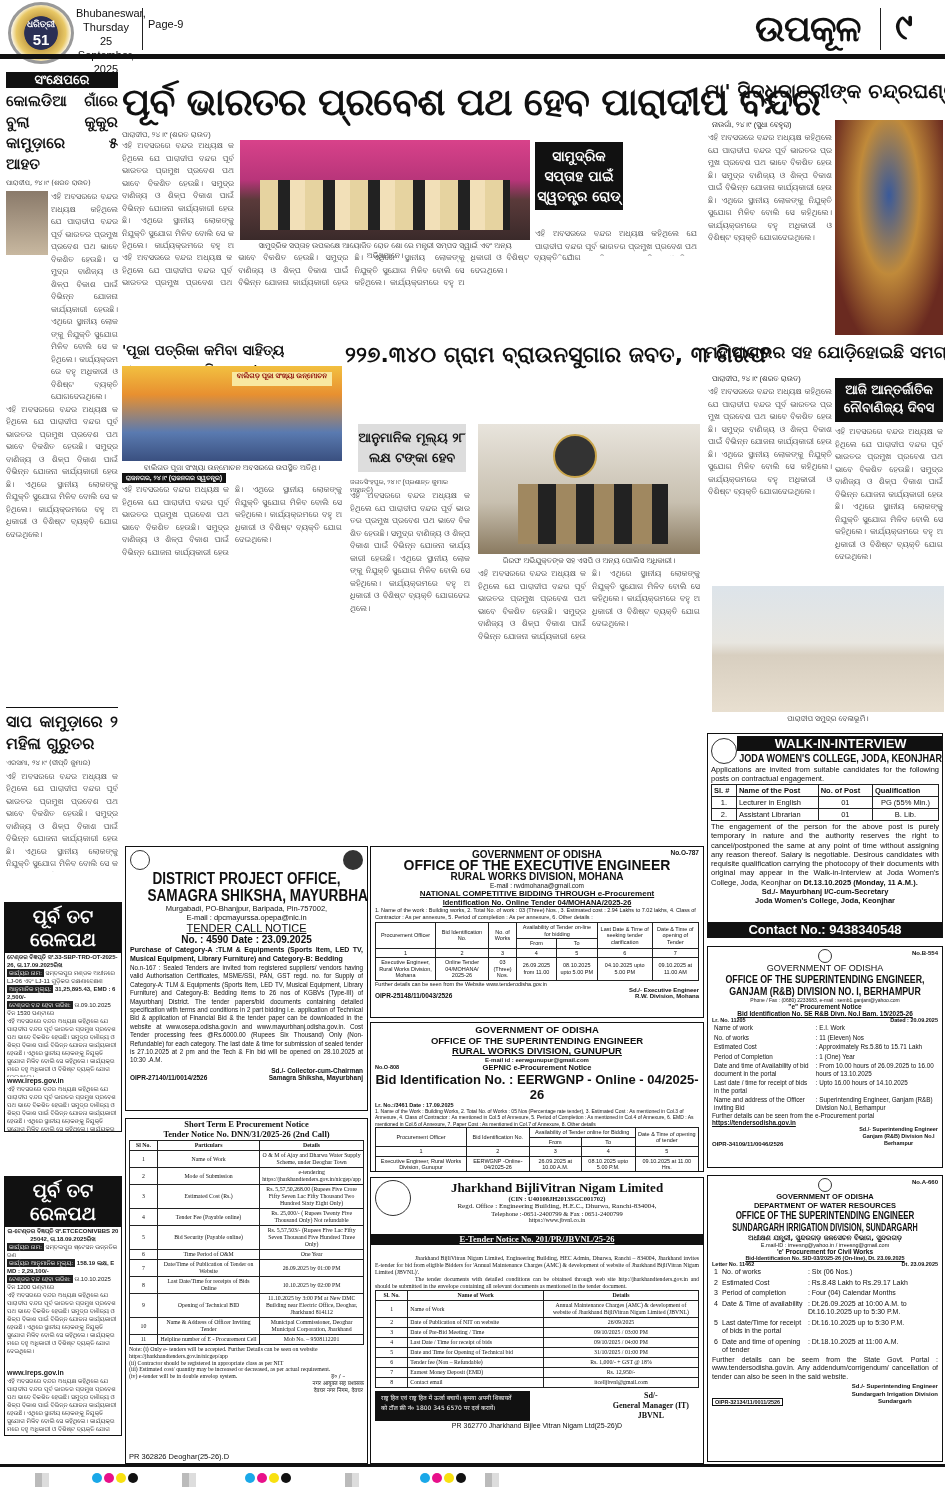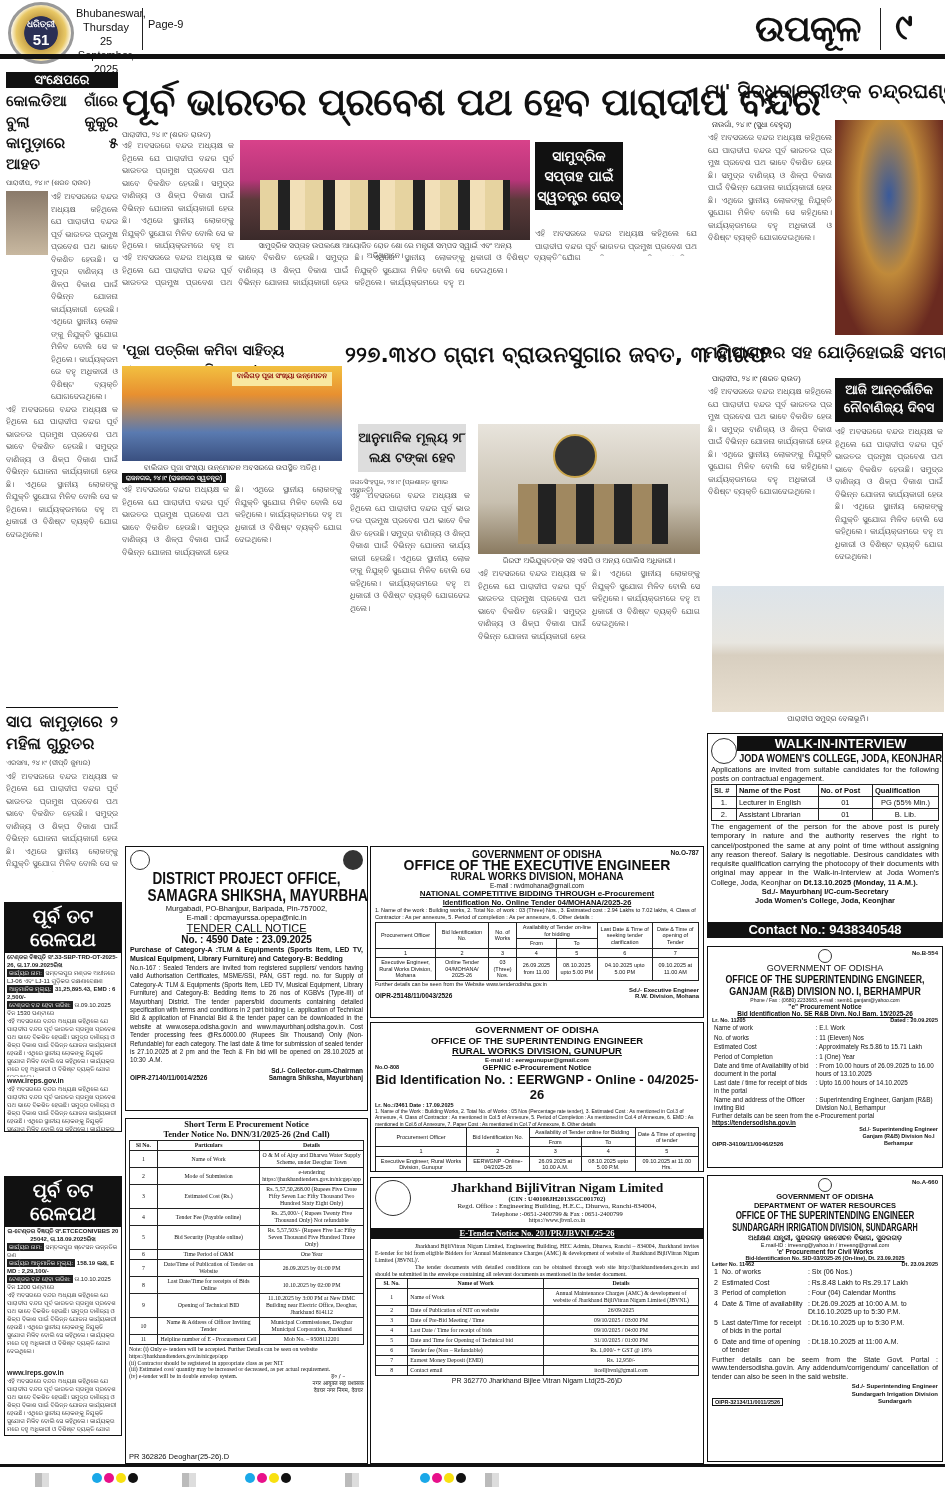--- a/index.html
+++ b/index.html
@@ -504,21 +504,21 @@
   <div style="display:flex;gap:4px">
     <div style="width:36px;height:36px;border-radius:50%;border:1.5px solid #333;flex-shrink:0"></div>
     <div style="flex:1;text-align:center">
       <div class="b" style="font-size:13px;line-height:15px">Jharkhand BijliVitran Nigam Limited</div>
       <div class="b" style="font-size:6.5px">(CIN : U40108JH2013SGC001702)</div>
       <div style="font-size:7px">Regd. Office : Engineering Building, H.E.C., Dhurwa, Ranchi-834004,</div>
       <div style="font-size:6.5px;line-height:7px">Telephone :-0651-2400799 &amp; Fax : 0651-2400799</div>
       <div style="font-size:6px;line-height:7px">https://www.jbvnl.co.in</div>
     </div>
   </div>
-  <div class="blackbar u" style="font-size:8.5px;line-height:11px;margin:4px -4px;font-family:'Liberation Serif',serif">E-Tender Notice No. 201/PR/JBVNL/25-26</div>
+  <div class="blackbar u" style="font-size:8.5px;line-height:11px;margin:10px -4px;font-family:'Liberation Serif',serif">E-Tender Notice No. 201/PR/JBVNL/25-26</div>
   <div style="font-size:5.8px;line-height:7px;text-align:justify;text-indent:40px">Jharkhand BijliVitran Nigam Limited, Engineering Building, HEC Admin, Dhurwa, Ranchi – 834004, Jharkhand invites E-tender for bid from eligible Bidders for 'Annual Maintenance Charges (AMC) &amp; development of website of Jharkhand BijliVitran Nigam Limited (JBVNL)'.</div>
   <div style="font-size:5.8px;line-height:7px;text-align:justify;text-indent:40px">The tender documents with detailed conditions can be obtained through web site http://jharkhandtenders.gov.in and should be submitted in the envelope containing all relevant documents as mentioned in the tender document.</div>
   <table style="font-size:5.8px;line-height:7px">
     <tbody>
         <tr style="font-weight:bold;text-align:center">
           <td style="width:10%">Sl. No.</td>
           <td style="width:42%">Name of Work</td>
           <td>Details</td>
         </tr>
     <tr>
@@ -556,20 +556,31 @@
           <td>Earnest Money Deposit (EMD)</td>
           <td style="text-align:center">Rs. 12,950/-</td>
         </tr>
     <tr>
           <td style="text-align:center">8</td>
           <td>Contact email</td>
           <td style="text-align:center">itcelljbvnl@gmail.com</td>
         </tr>
   </tbody>
     </table>
+  <div style="display:flex;justify-content:space-between;margin-top:3px">
+    <div style="background:#111;color:#fff;font-size:6px;line-height:10px;padding:2px 6px;width:155px;font-family:'DejaVu Sans',sans-serif">
+      <div>राष्ट्र हित एवं राष्ट्र हित में ऊर्जा बचायें। कृपया अपनी शिकायतें</div>
+      <div>को टॉल फ्री नं० 1800 345 6570 पर दर्ज करायें।</div>
+    </div>
+    <div class="b c" style="font-size:8px;line-height:10px;padding-right:10px">
+      <div>Sd/-</div>
+      <div>General Manager (IT)</div>
+      <div>JBVNL</div>
+    </div>
+  </div>
   <div class="c" style="font-size:7px;margin-top:1px;font-family:'Liberation Sans',sans-serif">PR 362770 Jharkhand Bijlee Vitran Nigam Ltd(25-26)D</div>
 </div>
 
 <div class="abs" style="left:0;top:1464px;width:945px;height:3px;background:#111"></div>
 <div class="sq" style="left:35px"></div>
 <div class="dots" style="left:92px">
     <span style="background:#1aa8e8"></span>
     <span style="background:#e8108a"></span>
     <span style="background:#f8e010"></span>
     <span style="background:#111"></span>

